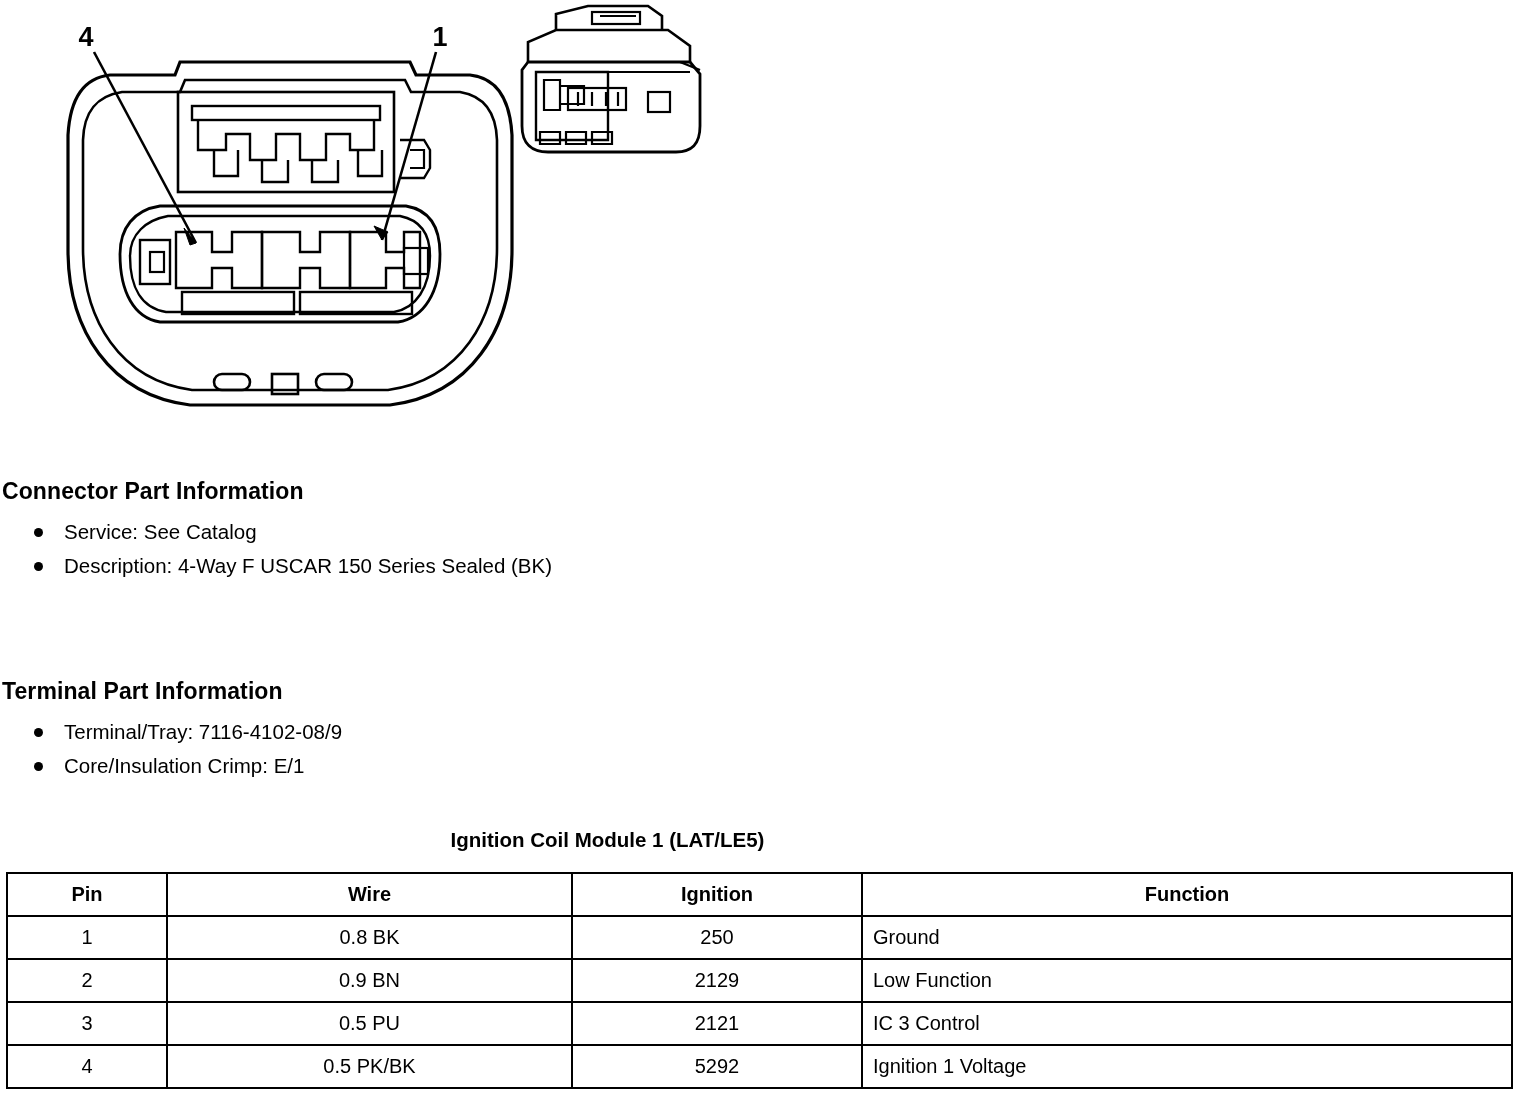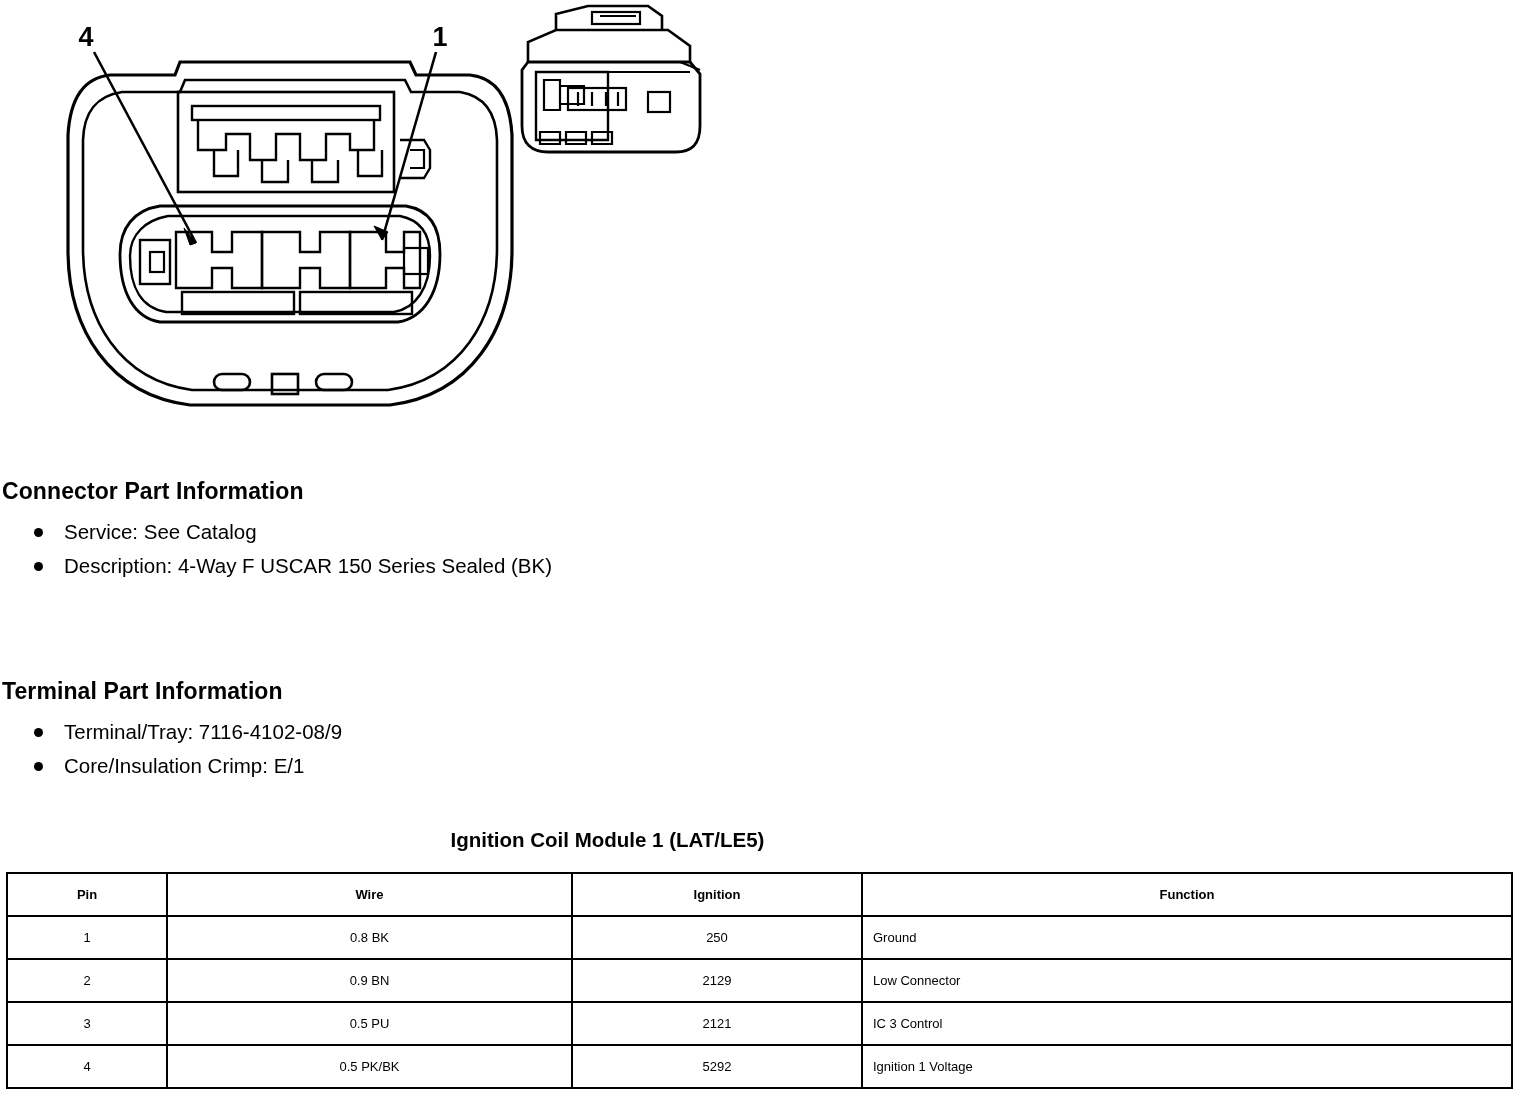--- a/index.html
+++ b/index.html
@@ -82,21 +82,21 @@
     width: 1505px;
   }
   table.pin-table {
     border-collapse: collapse;
     width: 1505px;
     table-layout: fixed;
   }
   table.pin-table th,
   table.pin-table td {
     border: 2px solid #000;
-    font-size: 13px;
+    font-size: 20px;
     font-weight: normal;
     height: 41px;
     padding: 0 12px;
   }
   table.pin-table th {
     font-weight: bold;
     text-align: center;
   }
   table.pin-table td.c-pin,
   table.pin-table td.c-wire,
@@ -261,21 +261,21 @@
       <tr>
         <td class="c-pin">1</td>
         <td class="c-wire">0.8 BK</td>
         <td class="c-circuit">250</td>
         <td class="c-function">Ground</td>
       </tr>
       <tr>
         <td class="c-pin">2</td>
         <td class="c-wire">0.9 BN</td>
         <td class="c-circuit">2129</td>
-        <td class="c-function">Low Connector</td>
+        <td class="c-function">Low Function</td>
       </tr>
       <tr>
         <td class="c-pin">3</td>
         <td class="c-wire">0.5 PU</td>
         <td class="c-circuit">2121</td>
         <td class="c-function">IC 3 Control</td>
       </tr>
       <tr>
         <td class="c-pin">4</td>
         <td class="c-wire">0.5 PK/BK</td>

